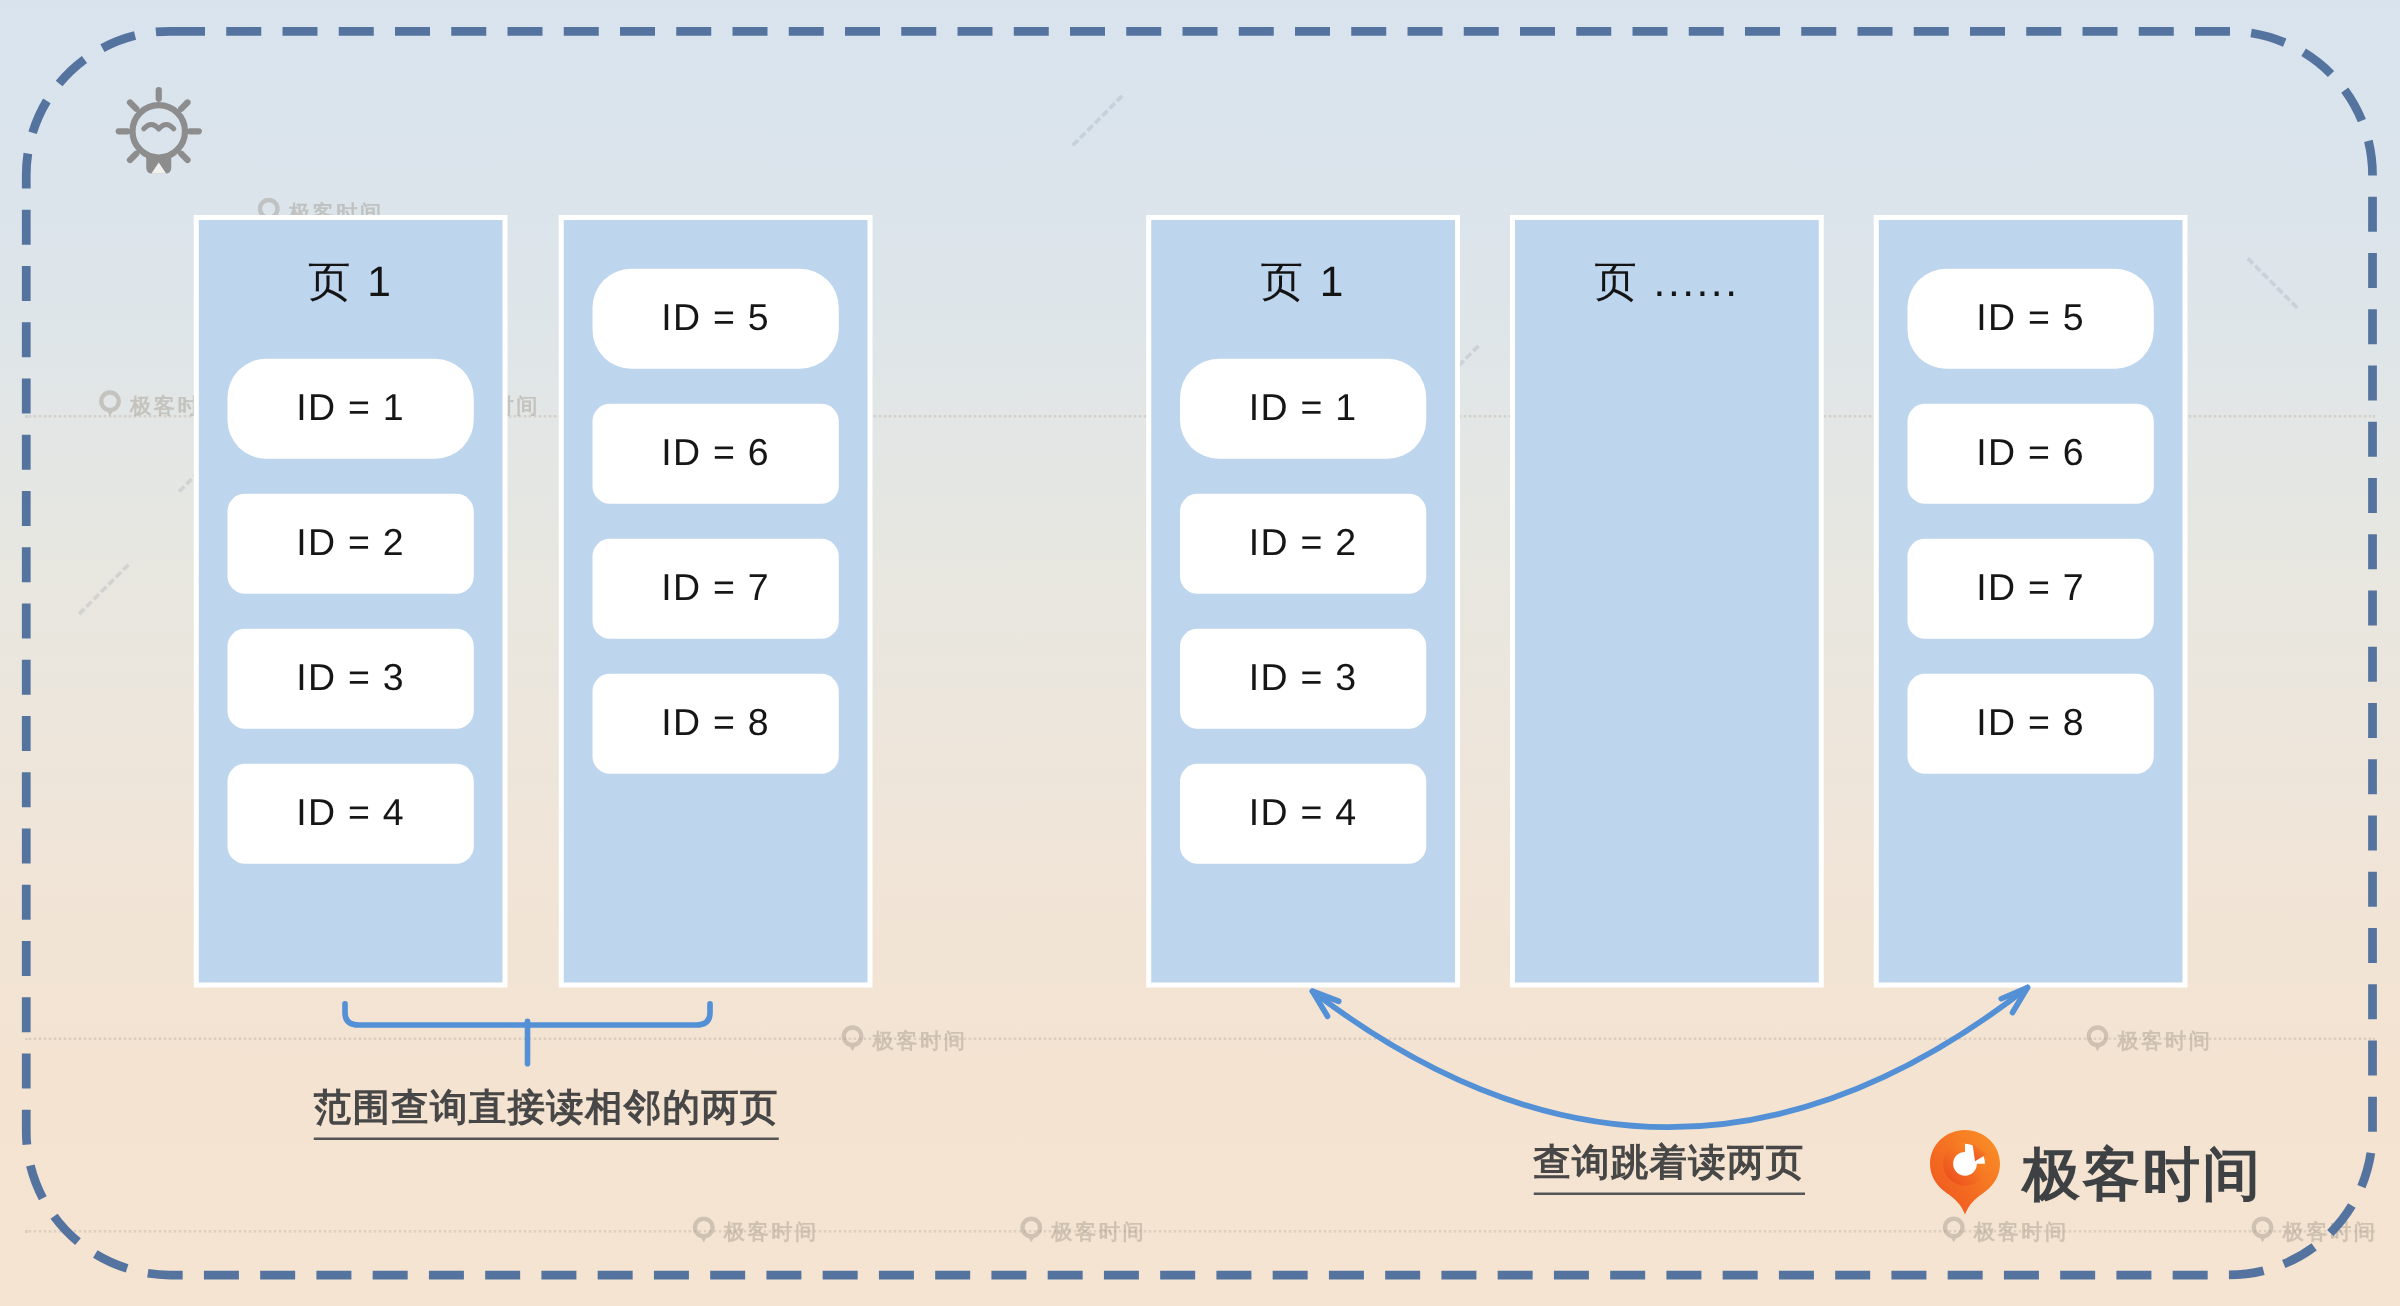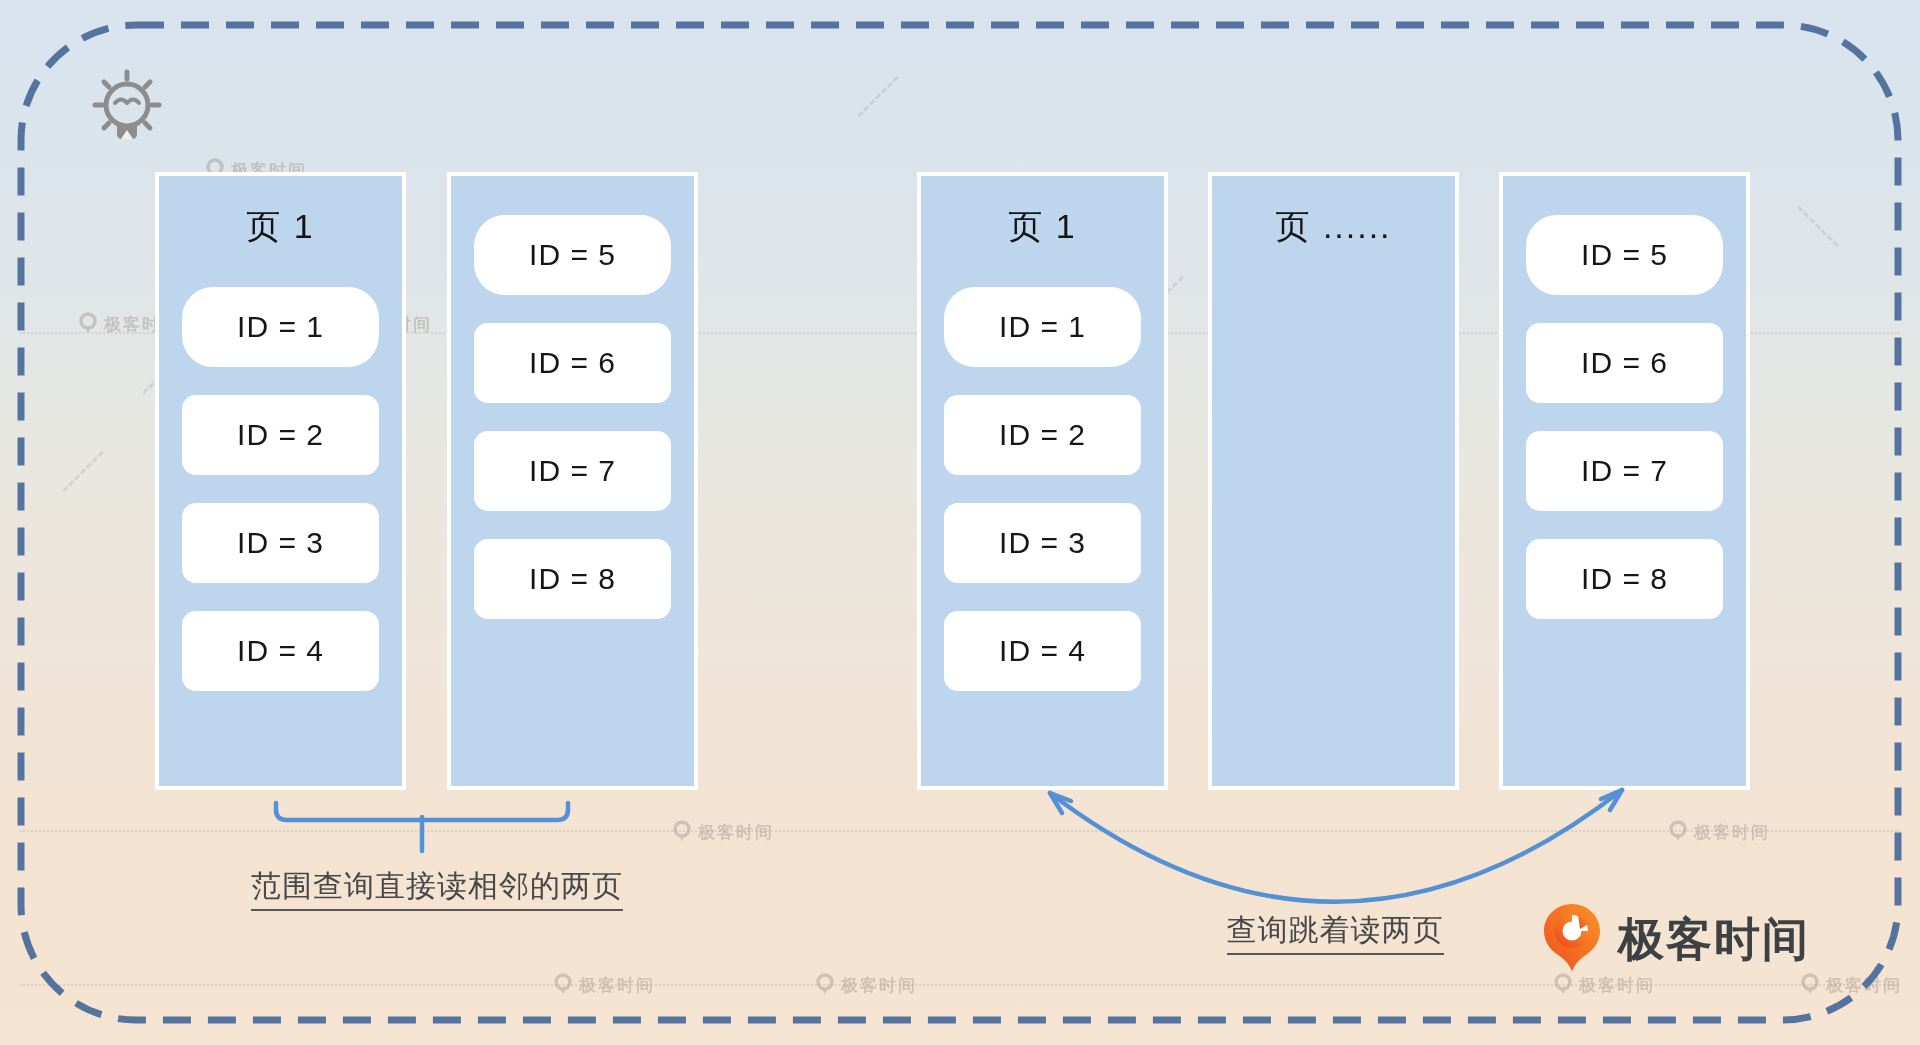--- a/index.html
+++ b/index.html
@@ -43,21 +43,21 @@
     width:197px;height:80px;margin:28px auto 0 auto;
     background:#ffffff;border-radius:14px;
     display:flex;align-items:center;justify-content:center;
     font-size:30px;color:#161616;letter-spacing:1px;
   }
   .id-box.first{margin-top:39px;border-radius:31px;}
 
   
   .anno-label{
     position:absolute;width:600px;text-align:center;
-    font-size:30px;font-weight:normal;color:#474747;letter-spacing:1px;
+    font-size:30px;font-weight:bold;color:#474747;letter-spacing:1px;
   }
   .anno-label .underlined{border-bottom:2px solid #555555;padding-bottom:7px;}
 
   
   .brand-logo{position:absolute;left:1540px;top:903px;display:flex;align-items:center;}
   .logo-text{margin-left:14px;font-size:46px;font-weight:600;color:#3e4144;letter-spacing:2px;margin-top:4px;}
 </style>
 </head>
 <body>
 

